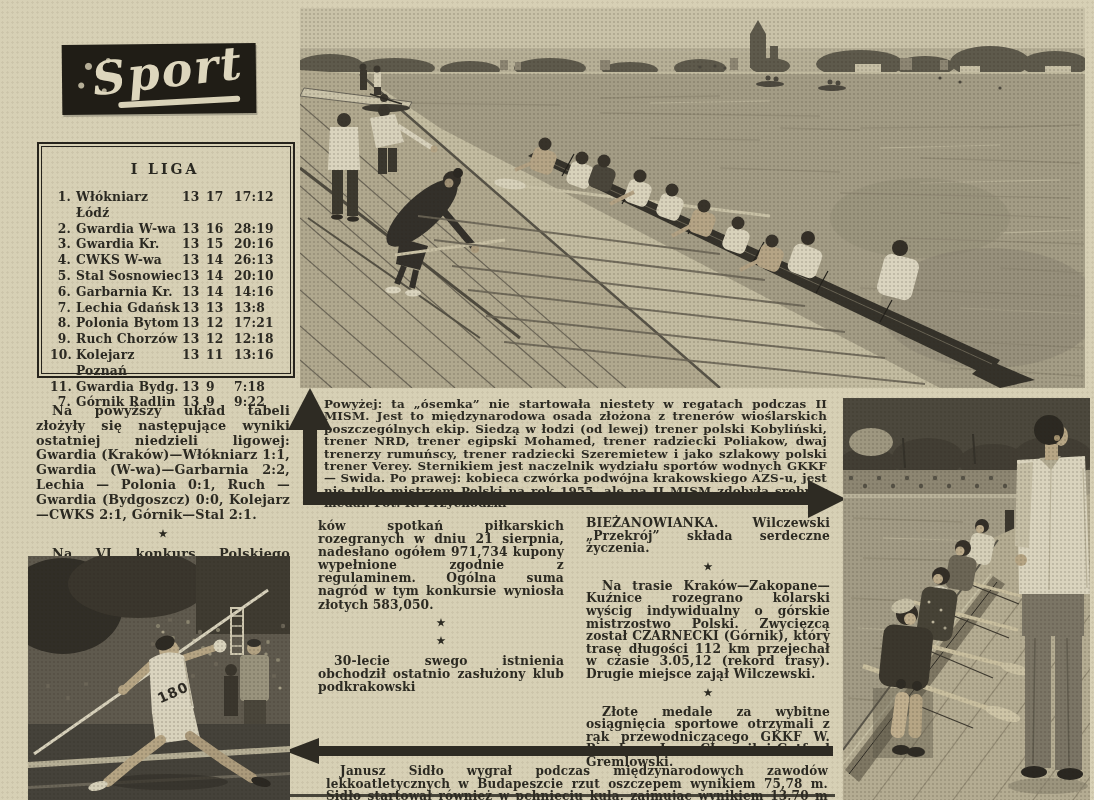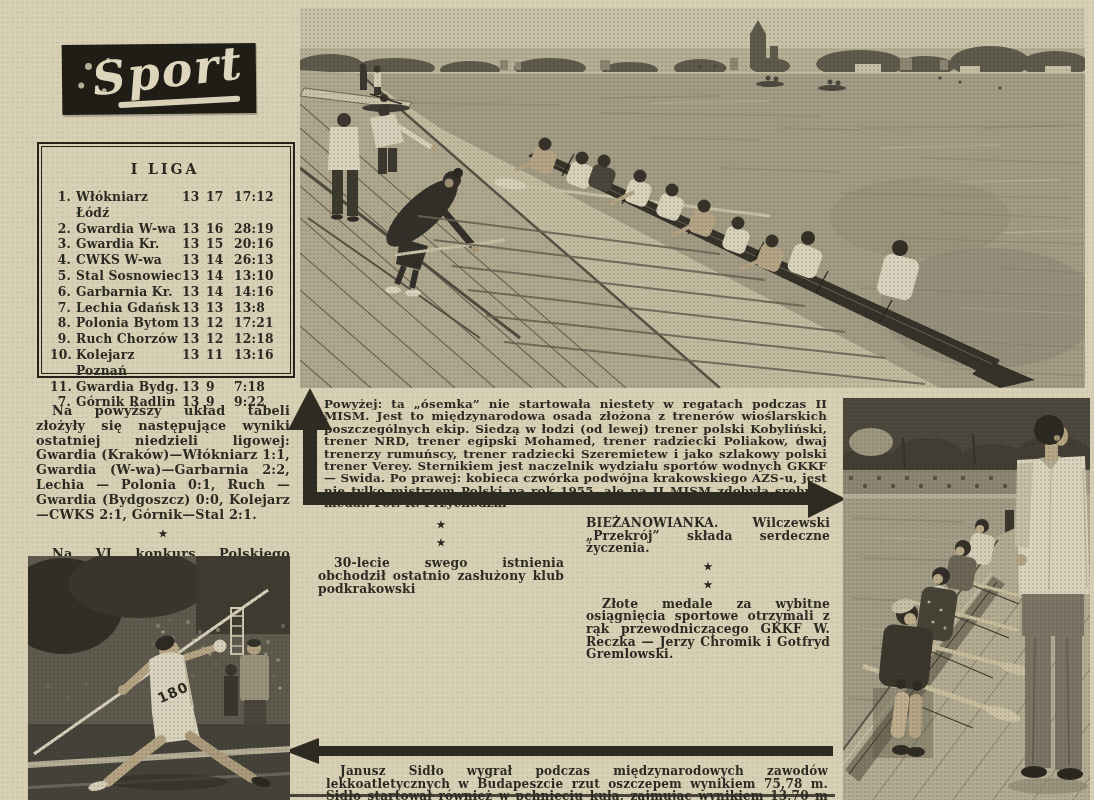--- a/index.html
+++ b/index.html
@@ -96,21 +96,21 @@
           <span class="c-team">CWKS W-wa</span>
           <span class="c-m">13</span>
           <span class="c-p">14</span>
           <span class="c-g">26:13</span>
         </div>
       <div class="liga-row">
           <span class="c-rank">5.</span>
           <span class="c-team">Stal Sosnowiec</span>
           <span class="c-m">13</span>
           <span class="c-p">14</span>
-          <span class="c-g">13:10</span>
+          <span class="c-g">20:10</span>
         </div>
       <div class="liga-row">
           <span class="c-rank">6.</span>
           <span class="c-team">Garbarnia Kr.</span>
           <span class="c-m">13</span>
           <span class="c-p">14</span>
           <span class="c-g">14:16</span>
         </div>
       <div class="liga-row">
           <span class="c-rank">7.</span>
@@ -354,28 +354,30 @@
     <polygon points="520,92 520,130 558,111" fill="#2e2b23"></polygon>
   </svg>
 
   <div class="news col-left">
     <p class="ind">Na powyższy układ tabeli złożyły się następujące wyniki ostatniej niedzieli ligowej: Gwardia (Kraków)—Włókniarz 1:1, Gwardia (W-wa)—Garbarnia 2:2, Lechia — Polonia 0:1, Ruch — Gwardia (Bydgoszcz) 0:0, Kolejarz—CWKS 2:1, Górnik—Stal 2:1.</p>
     <span class="star">★</span>
     <p class="ind">Na VI konkurs Polskiego Komitetu Olimpijskiego na odgadnięcie 10 wyni-</p>
   </div>
 
   <div class="news col-mid">
+    <p>ków spotkań piłkarskich rozegranych w dniu 21 sierpnia, nadesłano ogółem 971,734 kupony wypełnione zgodnie z regulaminem. Ogólna suma nagród w tym konkursie wyniosła złotych 583,050.</p>
     <span class="star">★</span>
     <span class="star">★</span>
     <p class="ind">30-lecie swego istnienia obchodził ostatnio zasłużony klub podkrakowski</p>
   </div>
 
   <div class="news col-right">
     <p>BIEŻANOWIANKA. Wilczewski „Przekrój” składa serdeczne życzenia.</p>
     <span class="star">★</span>
+    <p class="ind">Na trasie Kraków—Zakopane—Kuźnice rozegrano kolarski wyścig indywidualny o górskie mistrzostwo Polski. Zwycięzcą został CZARNECKI (Górnik), który trasę długości 112 km przejechał w czasie 3.05,12 (rekord trasy). Drugie miejsce zajął Wilczewski.</p>
     <span class="star">★</span>
     <p class="ind">Złote medale za wybitne osiągnięcia sportowe otrzymali z rąk przewodniczącego GKKF W. Reczka — Jerzy Chromik i Gotfryd Gremlowski.</p>
   </div>
 
   <svg class="arrow" style="left:285px;top:738px" width="548" height="26" viewBox="0 0 548 26" xmlns="http://www.w3.org/2000/svg">
     <polygon points="0,13 34,0 34,26" fill="#2e2b23"></polygon>
     <rect x="30" y="8" width="518" height="10" fill="#2e2b23"></rect>
   </svg>
 
   <div class="news cap-bottom">

